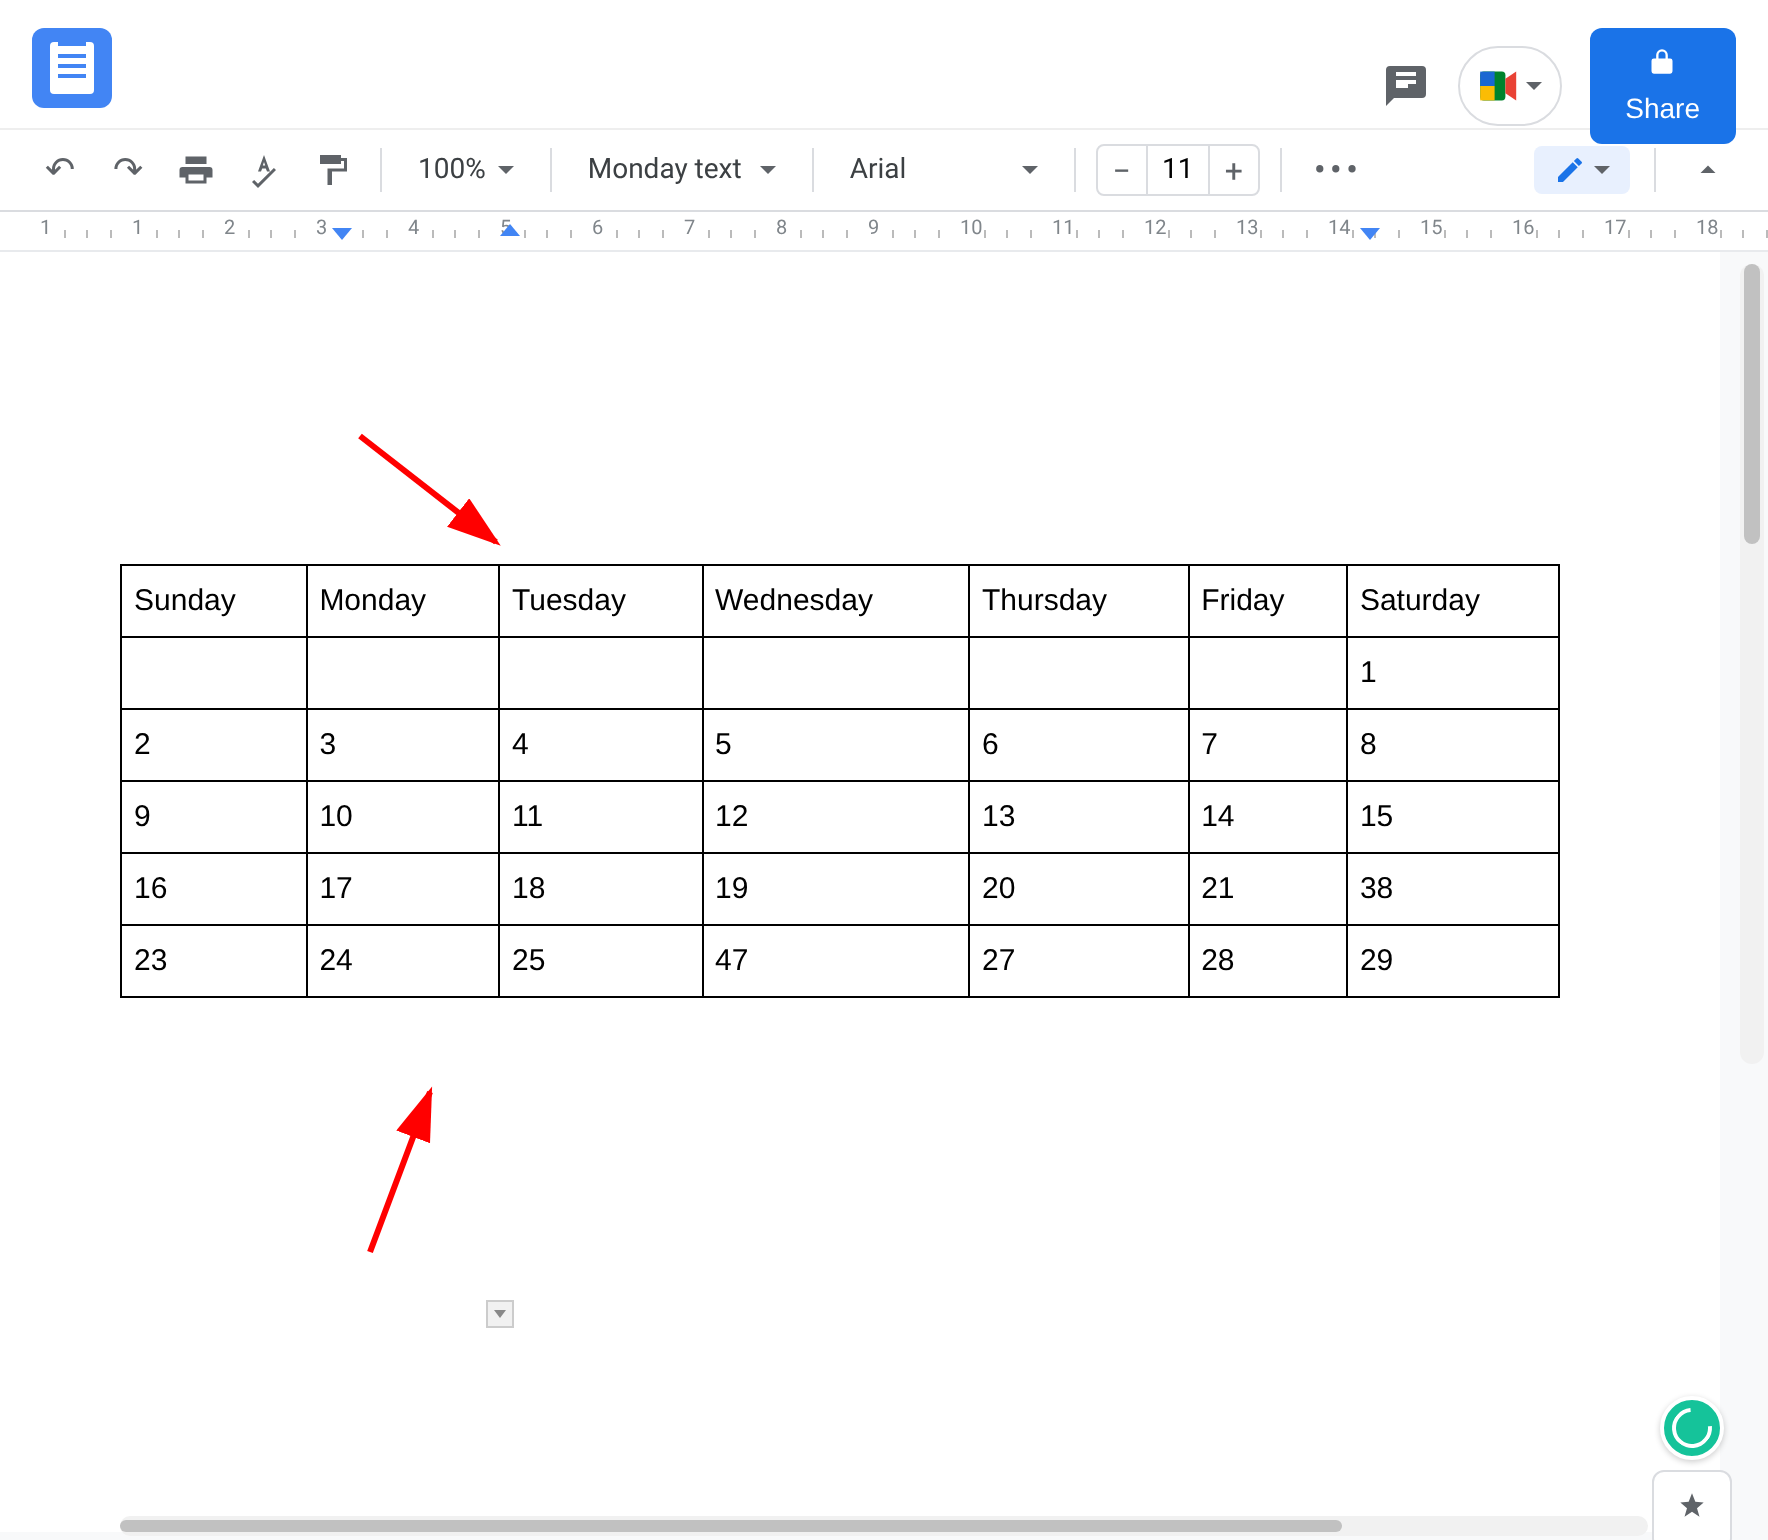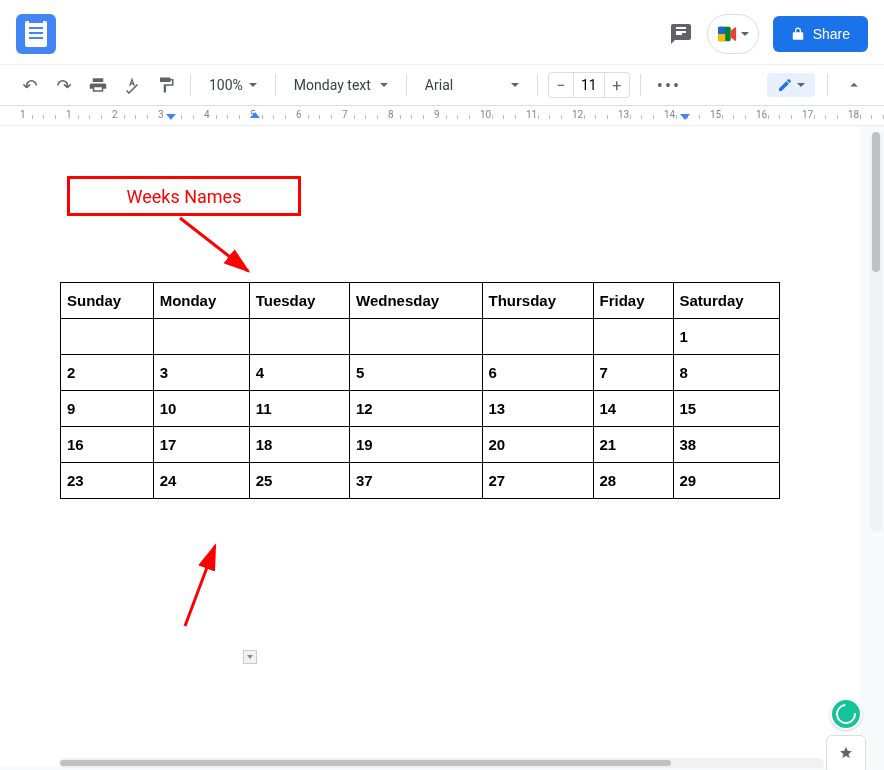--- a/index.html
+++ b/index.html
@@ -101,20 +101,21 @@
       color: #fff;
       border: none;
       border-radius: 6px;
       padding: 10px 18px;
       font-size: 14px;
       font-weight: 500;
       display: flex;
       align-items: center;
       gap: 8px;
       cursor: pointer;
+      flex-direction: column;
     }
     .toolbar {
       height: 42px;
       border-top: 1px solid #eee;
       border-bottom: 1px solid #dadce0;
       display: flex;
       align-items: center;
       padding: 0 16px;
       gap: 6px;
     }
@@ -223,21 +224,21 @@
     .calendar-table {
       border-collapse: collapse;
       width: 720px;
       margin-top: 130px;
       font-family: Arial, sans-serif;
     }
     .calendar-table th, .calendar-table td {
       border: 1px solid #000;
       padding: 8px 6px;
       font-size: 15px;
-      font-weight: bold;
+      font-weight: normal;
       text-align: left;
       height: 36px;
     }
     .dropdown-cell-marker {
       position: absolute;
       width: 14px;
       height: 14px;
       border: 1px solid #ccc;
       background: #f1f1f1;
       display: flex;
@@ -521,23 +522,20 @@
       <span style="position: absolute; left: 882.5px; top: 9px; width: 1px; height: 4px; background: rgb(187, 187, 187);"></span>
     </div>
   <div class="ruler-indent down" style="left:166px"></div>
   <div class="ruler-indent up" style="left:250px"></div>
   <div class="ruler-indent down" style="left:680px"></div>
 </div>
 
 <div class="doc-area">
   <div class="page">
 
-    <div class="annotation-box weeks-label">
-      <span>Weeks Names</span>
-    </div>
 
     <svg class="arrow" style="top:90px; left:170px;" width="100" height="80">
       <defs>
           <marker id="ah1" markerWidth="10" markerHeight="10" refX="8" refY="3" orient="auto">
             <path d="M0,0 L0,6 L9,3 z" fill="red"></path>
           </marker>
         </defs>
       <line x1="10" y1="2" x2="78" y2="55" stroke="red" stroke-width="3" marker-end="url(#ah1)"></line>
     </svg>
 
@@ -587,21 +585,21 @@
             <td>18</td>
             <td>19</td>
             <td>20</td>
             <td>21</td>
             <td>38</td>
           </tr>
           <tr>
             <td>23</td>
             <td>24</td>
             <td>25</td>
-            <td>37</td>
+            <td>47</td>
             <td>27</td>
             <td>28</td>
             <td>29</td>
           </tr>
         </tbody>
     </table>
 
     <div class="dropdown-cell-marker" style="top:524px; left:243px;"></div>
 
     <svg class="arrow" style="top:410px; left:145px;" width="100" height="100">

